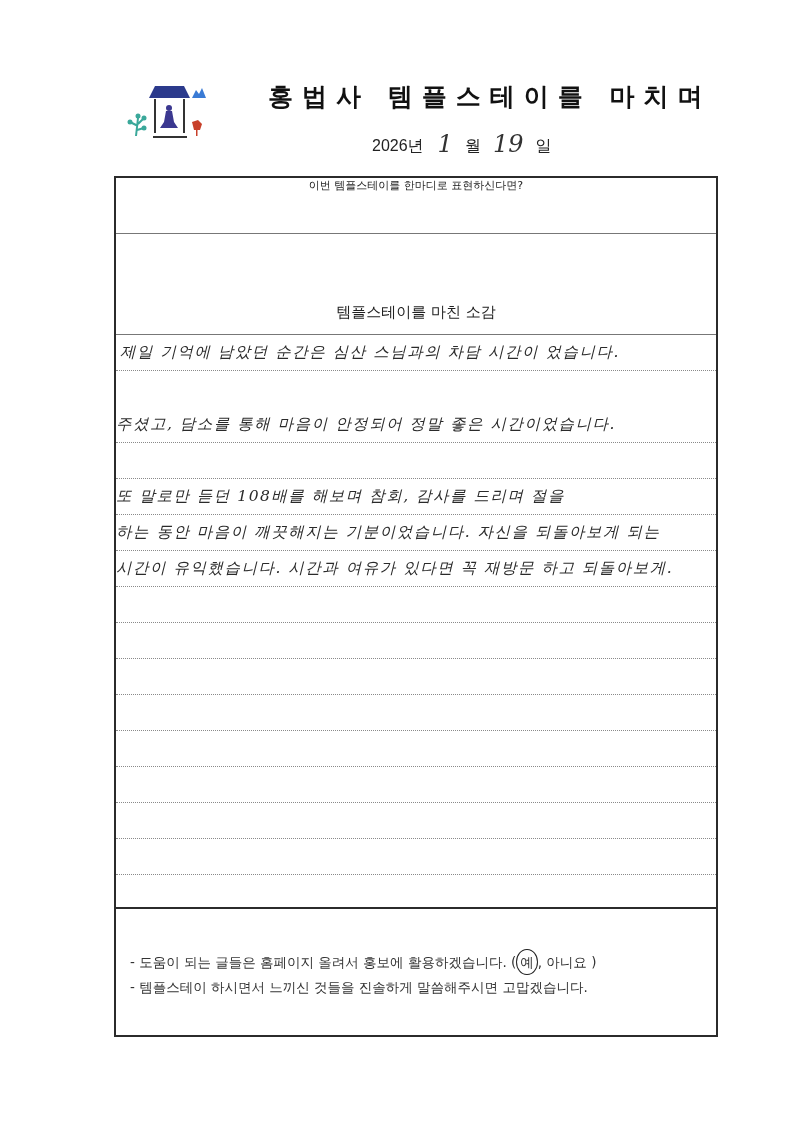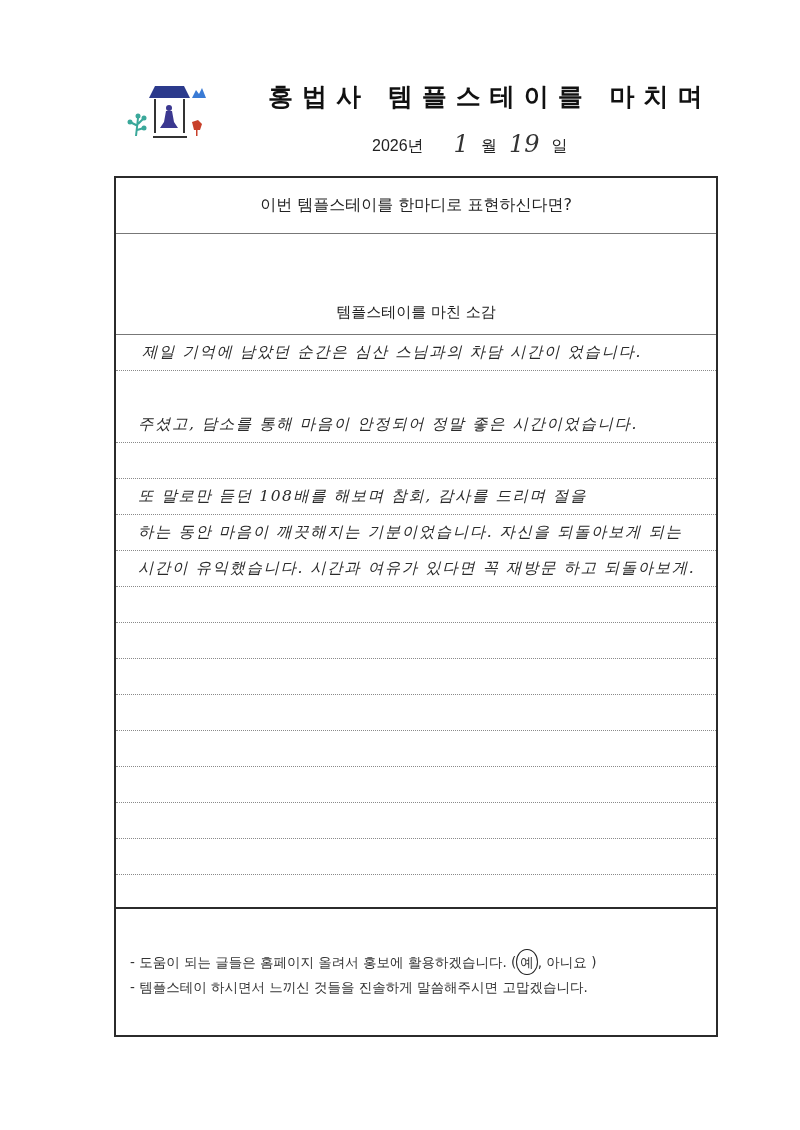--- a/index.html
+++ b/index.html
@@ -16,40 +16,40 @@
   .date-row {
     position: absolute; left: 372px; top: 128px; height: 28px;
     display: flex; align-items: flex-end; gap: 6px;
     font-family: "Liberation Sans", sans-serif; font-size: 16px; color: #222;
   }
   .date-row .hand {
     font-family: "DejaVu Serif", serif; font-style: italic;
     font-size: 24px; color: #333; line-height: 24px; padding: 0 6px;
   }
   .date-row .printed { line-height: 20px; }
-  .date-row .year { margin-right: 18px; }
+  .date-row .year { margin-right: 2px; }
 
   .form {
     position: absolute; left: 114px; top: 176px; width: 604px; height: 861px;
     border: 2px solid #2b2b2b;
   }
   .row { position: absolute; left: 0; right: 0; }
   .q-header { top: 0; height: 56px; border-bottom: 1px solid #777;
-    display: flex; align-items: center; justify-content: center;
-    font-size: 16px; color: #222; }
+    display: flex; align-items: flex-start; justify-content: center;
+    font-size: 11px; color: #222; }
   .q-answer { top: 56px; height: 56px; border-bottom: 2px solid #2b2b2b;
     display: flex; align-items: center; padding-left: 88px; }
   .s-header { top: 112px; height: 45px; border-bottom: 1px solid #777;
     display: flex; align-items: center; justify-content: center;
     font-size: 15px; color: #222; }
   .writing { top: 157px; height: 574px; border-bottom: 2px solid #2b2b2b; }
   .line {
     position: absolute; left: 0; right: 0; height: 36px;
     border-bottom: 1px dotted #8a8a8a;
-    display: flex; align-items: center; padding-left: 22px;
+    display: flex; align-items: center; 
   }
   .line.last { border-bottom: none; }
   .handwriting {
     font-family: "DejaVu Serif", serif; font-style: italic;
     font-size: 15.5px; color: #2a2a2a; letter-spacing: 1.5px; white-space: nowrap;
   }
   .q-answer .handwriting { font-size: 17px; letter-spacing: 2px; }
   .footer { top: 731px; height: 126px; padding: 40px 0 0 14px; }
   .note { font-size: 13.5px; color: #333; line-height: 24px; white-space: nowrap; }
   .choice { display: inline-block; }

